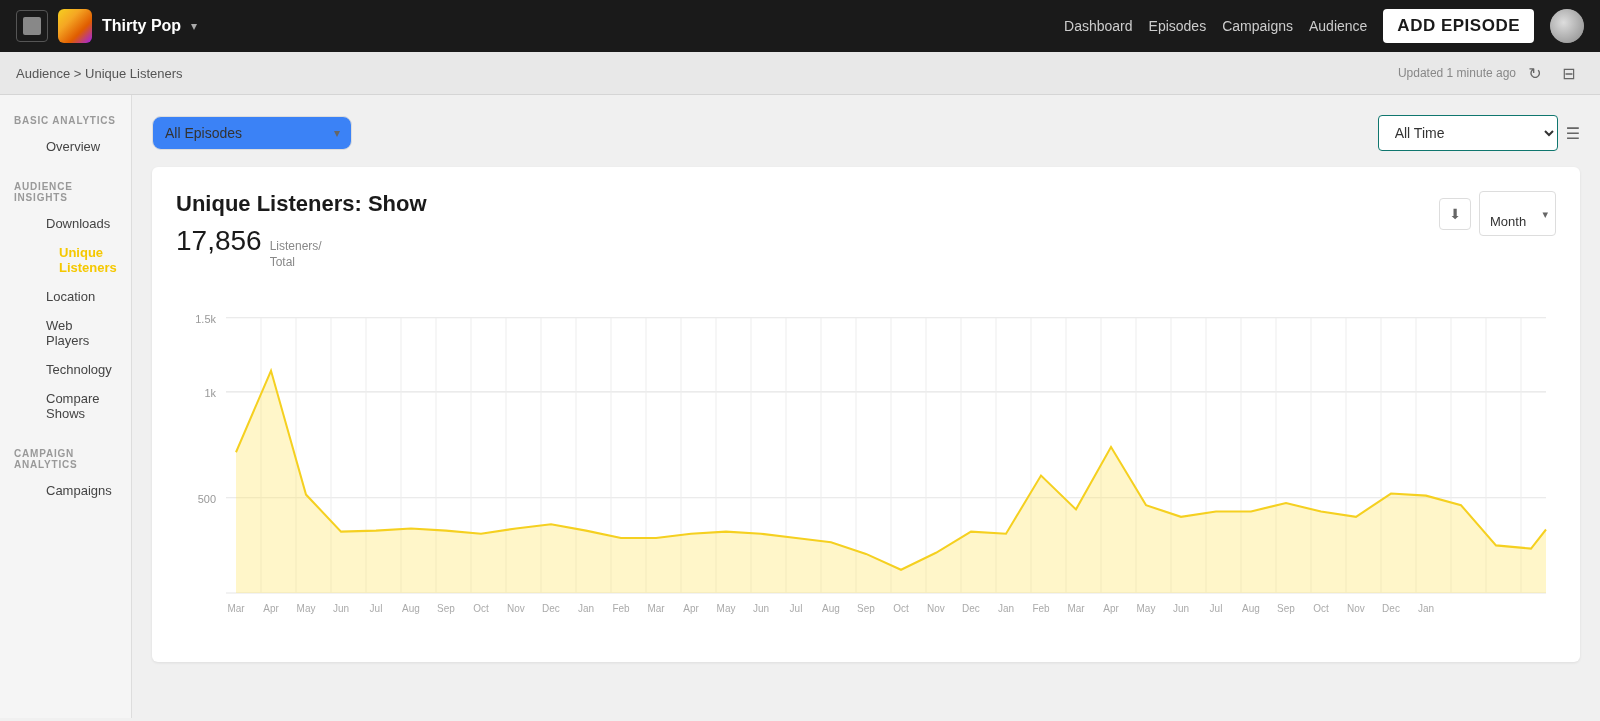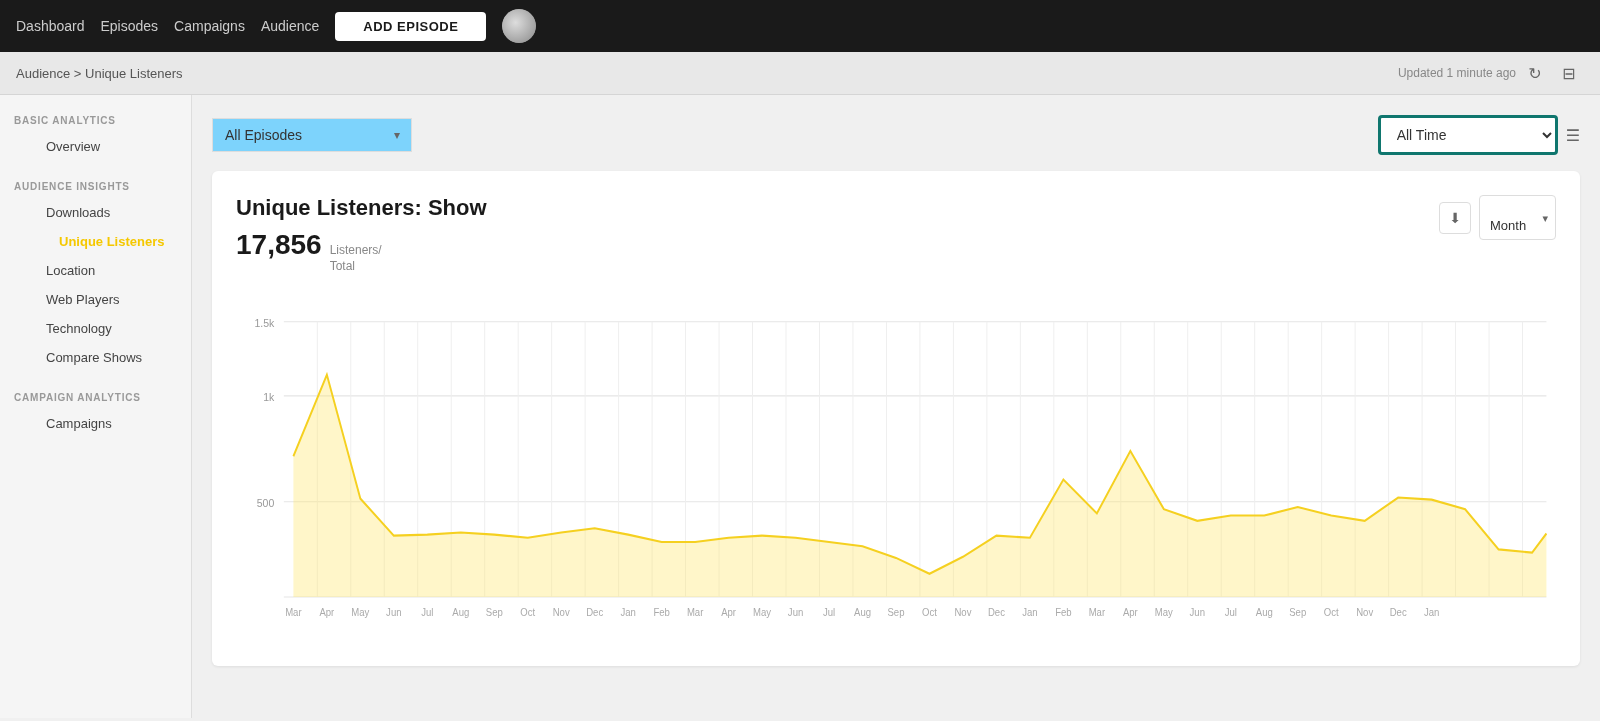--- a/index.html
+++ b/index.html
@@ -55,22 +55,22 @@
       color: #ccc;
       font-size: 14px;
       cursor: pointer;
       text-decoration: none;
     }
     .add-episode-btn {
       background: #fff;
       color: #1a1a1a;
       border: none;
       border-radius: 4px;
-      padding: 7px 28px;
-      font-size: 13px;
+      padding: 7px 14px;
+      font-size: 17px;
       font-weight: 700;
       cursor: pointer;
       letter-spacing: 0.5px;
     }
     .avatar {
       width: 34px; height: 34px;
       border-radius: 50%;
       background: #888;
       overflow: hidden;
       display: flex; align-items: center; justify-content: center;
@@ -115,21 +115,21 @@
     }
 
     
     .main-layout {
       display: flex;
       min-height: calc(100vh - 98px);
     }
 
     
     .sidebar {
-      width: 192px;
+      width: 132px;
       background: #f5f5f5;
       padding: 20px 0;
       border-right: 1px solid #ddd;
       flex-shrink: 0;
     }
     .sidebar-section-label {
       font-size: 10px;
       font-weight: 700;
       color: #999;
       text-transform: uppercase;
@@ -161,23 +161,23 @@
     }
 
     
     .filters-row {
       display: flex;
       justify-content: space-between;
       align-items: center;
       margin-bottom: 16px;
     }
     .select-dropdown {
-      background: #7dd3fc;
+      background: #3b82f6;
       border: 1px solid #ddd;
-      border-radius: 0;
+      border-radius: 9px;
       padding: 8px 36px 8px 12px;
       font-size: 14px;
       color: #333;
       cursor: pointer;
       appearance: none;
       -webkit-appearance: none;
       position: relative;
       min-width: 200px;
     }
     .select-wrapper {
@@ -194,21 +194,21 @@
       color: #666;
       font-size: 12px;
     }
     .filter-right {
       display: flex;
       align-items: center;
       gap: 8px;
     }
     .time-select {
       background: #fff;
-      border: 3px solid #0f766e;
+      border: 1px solid #0f766e;
       border-radius: 4px;
       padding: 8px 12px;
       font-size: 14px;
       color: #333;
       cursor: pointer;
       min-width: 180px;
     }
     .filter-icon {
       color: #666;
       font-size: 16px;
@@ -234,21 +234,21 @@
       color: #1a1a1a;
       margin-bottom: 8px;
     }
     .chart-stat-row {
       display: flex;
       align-items: baseline;
       gap: 8px;
     }
     .stat-number {
       font-size: 28px;
-      font-weight: 700;
+      font-weight: 400;
       color: #1a1a1a;
     }
     .stat-label {
       font-size: 12px;
       color: #888;
       line-height: 1.3;
     }
     .chart-controls {
       display: flex;
       align-items: center;
@@ -297,20 +297,29 @@
     svg.main-chart {
       width: 100%;
       height: 360px;
       display: block;
     }
   </style>
 </head>
 <body>
 
 <nav class="top-nav">
+  <div class="top-nav-left">
+    <div class="nav-logo-box">
+      <div class="nav-logo-inner"></div>
+    </div>
+    <div class="nav-podcast-icon">
+    </div>
+    <span class="nav-title">Thirty Pop</span>
+    <span class="nav-dropdown-icon">▾</span>
+  </div>
   <div class="top-nav-right">
     <a class="nav-link">Dashboard</a>
     <a class="nav-link">Episodes</a>
     <a class="nav-link">Campaigns</a>
     <a class="nav-link">Audience</a>
     <button class="add-episode-btn">ADD EPISODE</button>
     <div class="avatar">
       <div class="avatar-img"></div>
     </div>
   </div>

